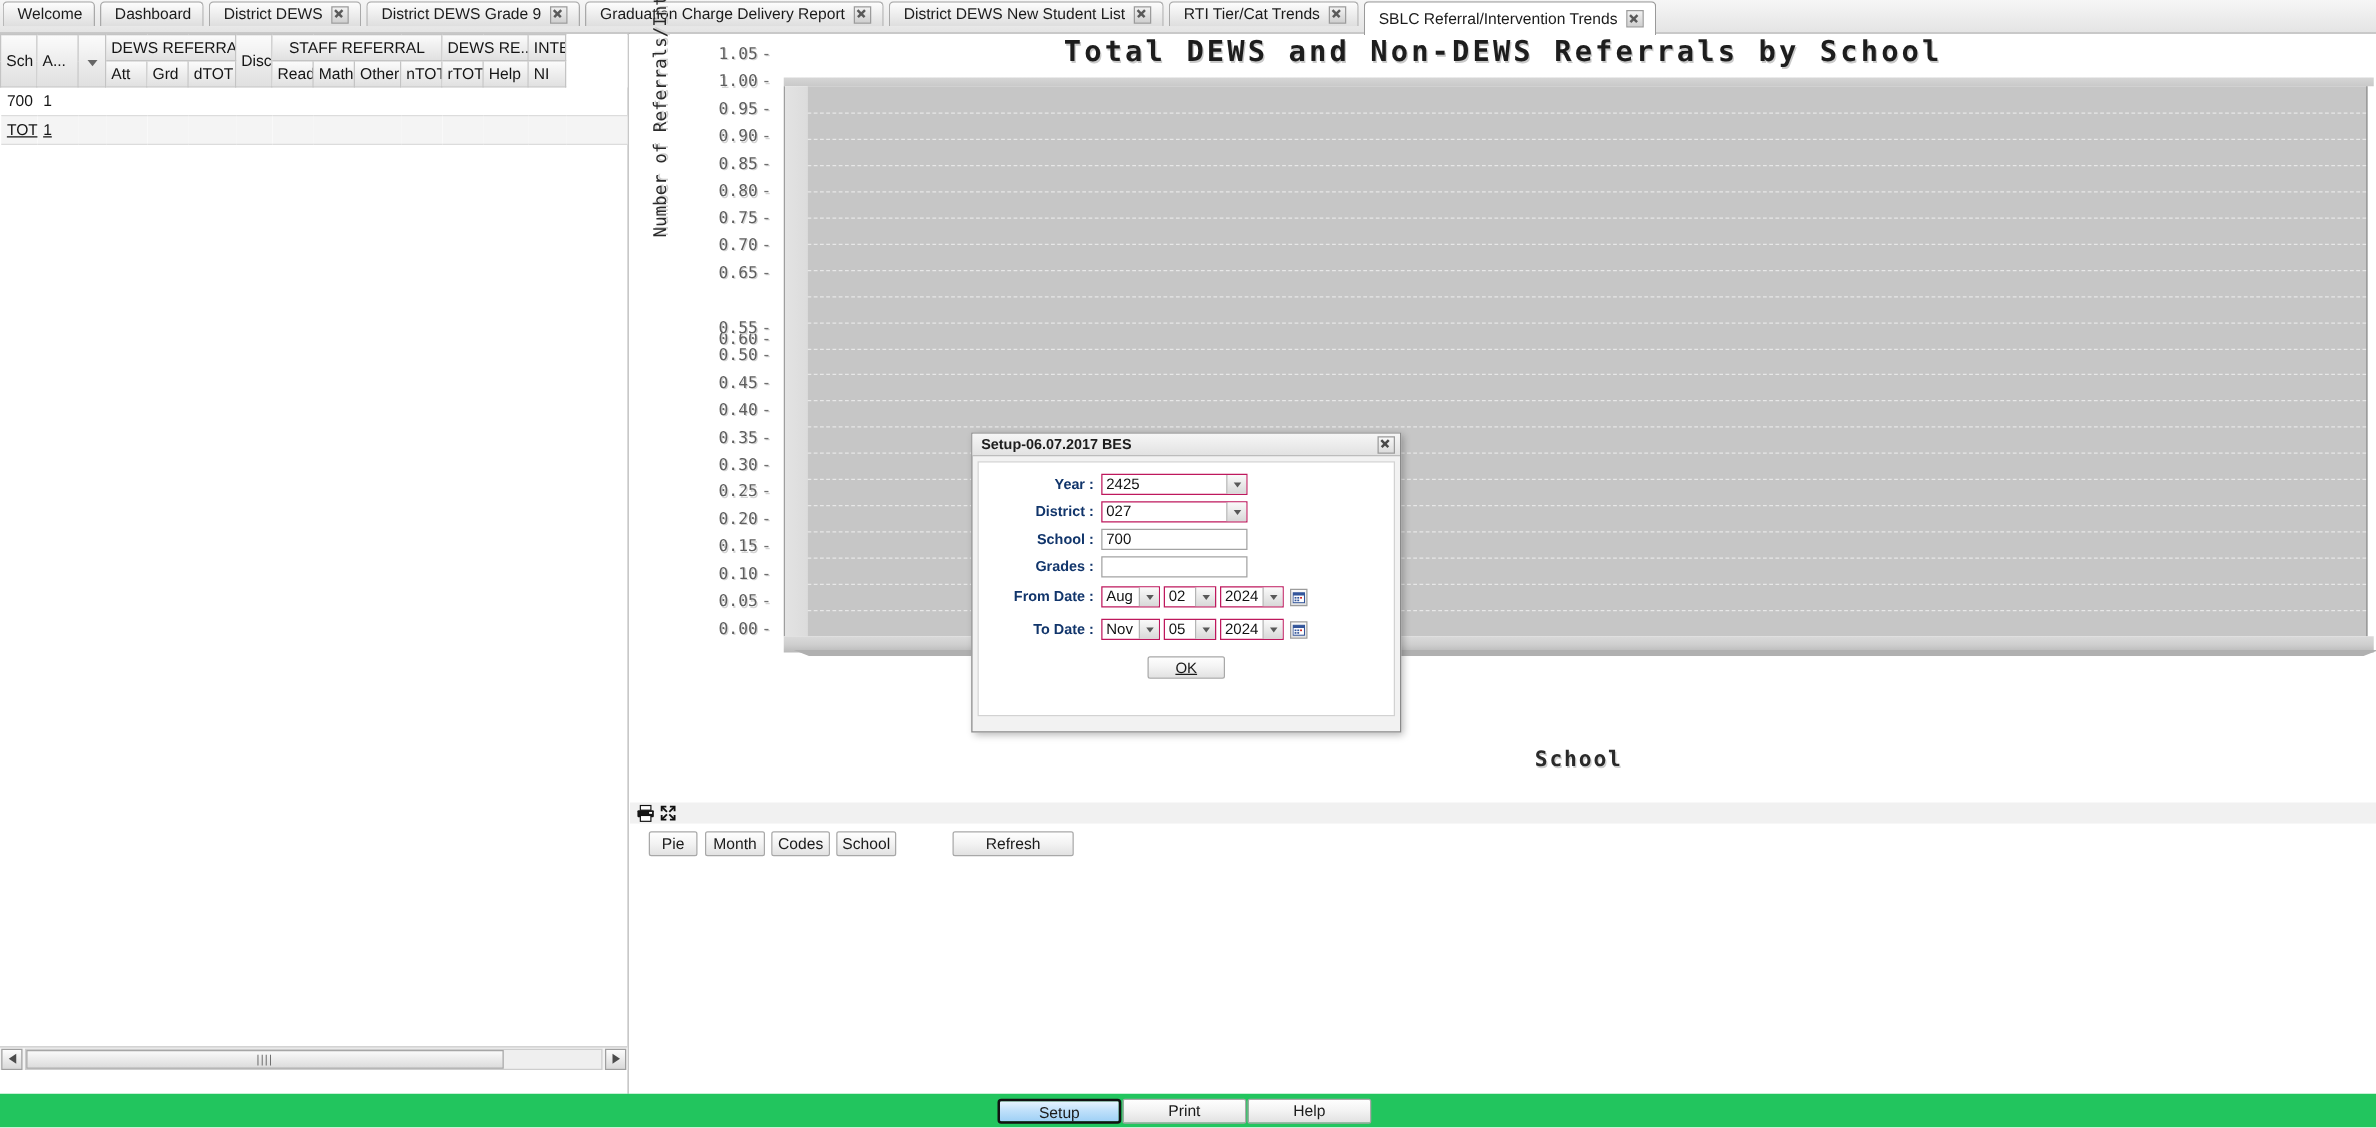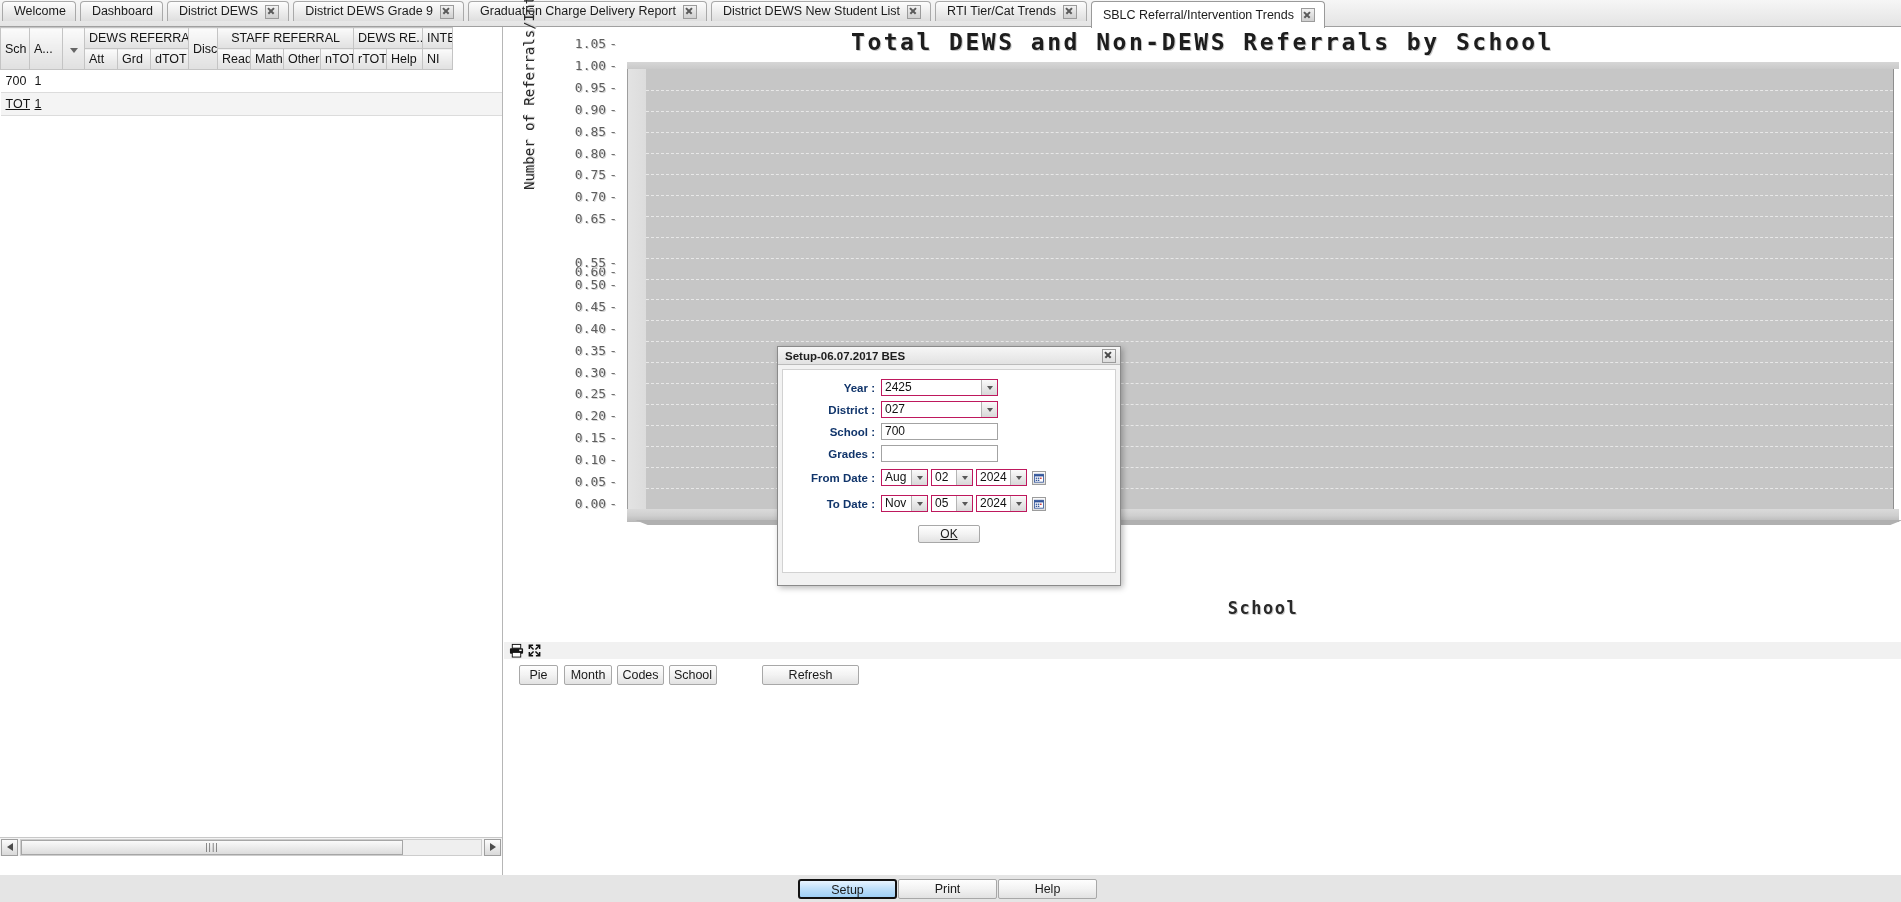--- a/index.html
+++ b/index.html
@@ -284,21 +284,21 @@
   #dialog-ok {
     display: block; margin: 11px auto 0 auto;
     width: 62px; height: 18px; line-height: 17px;
     font-size: 12px;
     text-decoration: underline;
   }
 
   
   #bottombar {
     position: absolute; left: 0; top: 875px; width: 1901px; height: 27px;
-    background: #e5e5e5;
+    background: #22c55e;
   }
   #bottombar .btngroup {
     position: absolute; left: 798px; top: 4px;
     display: flex; gap: 1px;
   }
   #bottombar .btn { width: 99px; height: 20px; line-height: 18px; }
   #bottombar .btn.focused {
     background: linear-gradient(to bottom, #e8f4ff 0%, #bfe0fa 48%, #9fd0f6 100%);
     border: 2px solid #121212; border-radius: 3px;
     font-weight: normal;

